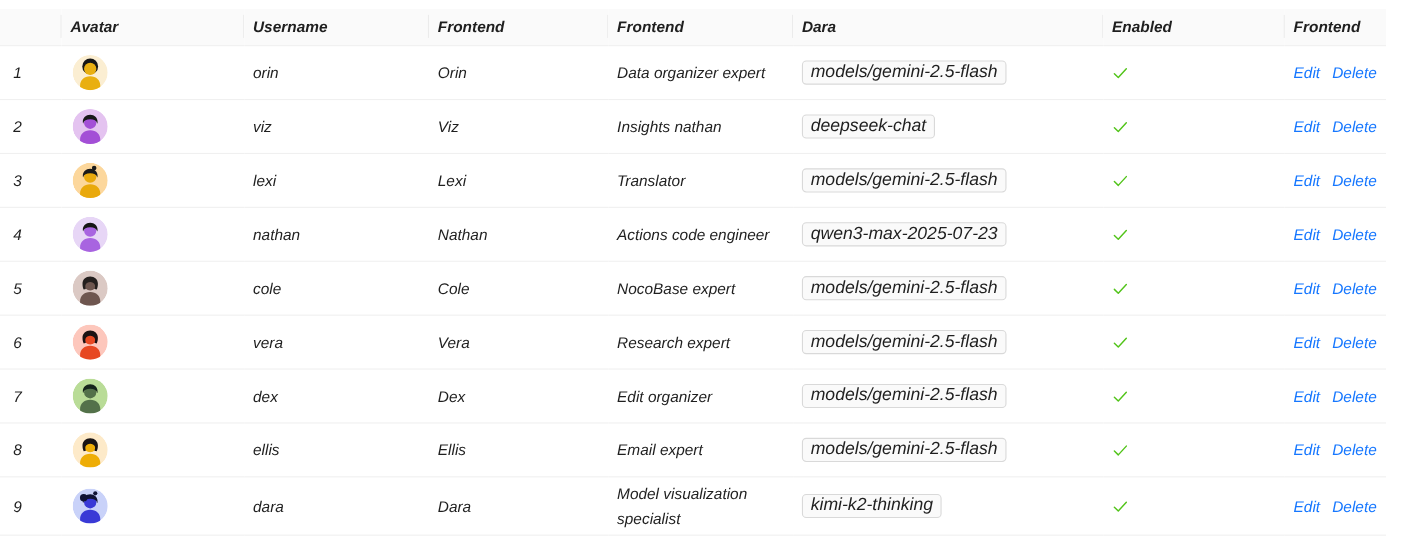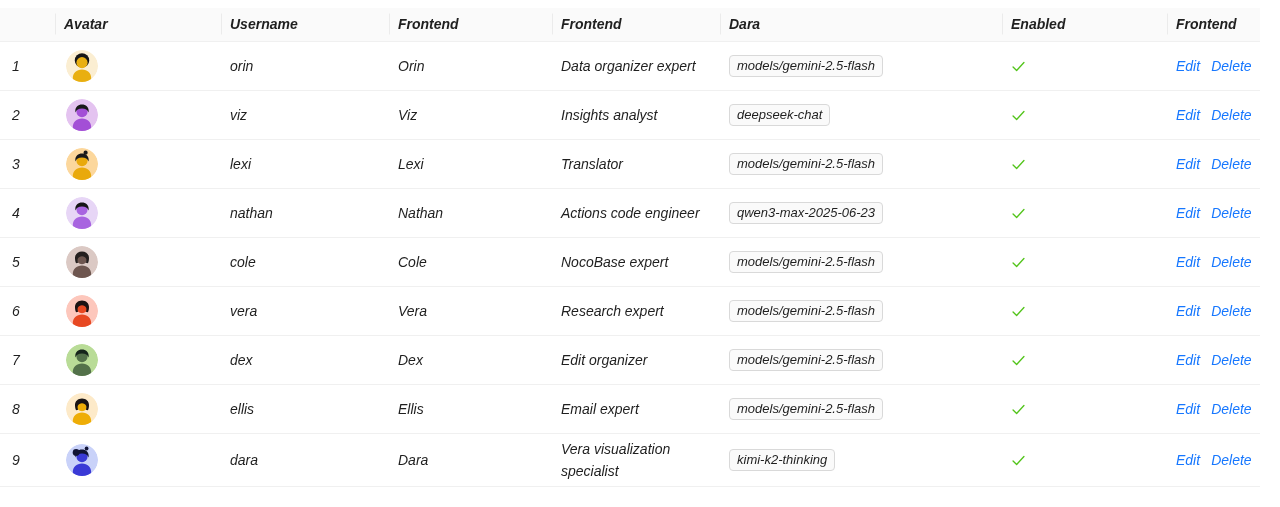--- a/index.html
+++ b/index.html
@@ -51,21 +51,21 @@
   .avatar {
     display: block;
     width: 32px;
     height: 32px;
     border-radius: 50%;
     overflow: hidden;
   }
   .avatar svg { display: block; width: 32px; height: 32px; }
   .tag {
     display: inline-block;
-    font-size: 13px;
+    font-size: 16px;
     line-height: 20px;
     padding: 0 7px;
     border-radius: 4px;
     background: var(--tag-bg, #fafafa);
     border: 1px solid var(--tag-border, #d9d9d9);
     color: var(--text, #1f1f1f);
     white-space: nowrap;
   }
   .check-icon {
     display: inline-block;
@@ -152,21 +152,21 @@
           <path class="torso" d="M16 19.4c-5.6 0-9.2 3.5-9.2 8.8V34h18.4v-5.8c0-5.3-3.6-8.8-9.2-8.8z" fill="var(--av-body)"></path>
           <circle class="head" cx="16" cy="12.6" r="5.6" fill="var(--av-body)"></circle>
           <g class="hair-front">
                   <path d="M16 5.4c-3.9 0-6.7 2.7-6.7 6.3 0 .6.1 1.2.2 1.7.8-2.7 3-3.9 6.5-3.9s5.7 1.2 6.5 3.9c.1-.5.2-1.1.2-1.7 0-3.6-2.8-6.3-6.7-6.3z" fill="var(--av-hair)"></path>
                 </g>
         </svg>
       </span>
     </td>
     <td><span>viz</span></td>
     <td><span>Viz</span></td>
-    <td class="c-position"><span>Insights analyst</span></td>
+    <td class="c-position"><span>Insights nathan</span></td>
     <td><span class="tag">deepseek-chat</span></td>
     <td>
       <span class="check-icon">
         <svg width="15" height="15" viewBox="0 0 16 16">
           <path d="M2.2 8.6 L6 12.3 L13.8 3.8" fill="none" stroke="var(--check,#52c41a)" stroke-width="1.4" stroke-linecap="round" stroke-linejoin="round"></path>
         </svg>
       </span>
     </td>
     <td class="c-actions">
       <a class="link edit">Edit</a><a class="link delete">Delete</a>
@@ -216,21 +216,21 @@
           <circle class="head" cx="16" cy="12.6" r="5.6" fill="var(--av-body)"></circle>
           <g class="hair-front">
                   <path d="M16 5.4c-3.9 0-6.7 2.7-6.7 6.3 0 .6.1 1.2.2 1.7.8-2.7 3-3.9 6.5-3.9s5.7 1.2 6.5 3.9c.1-.5.2-1.1.2-1.7 0-3.6-2.8-6.3-6.7-6.3z" fill="var(--av-hair)"></path>
                 </g>
         </svg>
       </span>
     </td>
     <td><span>nathan</span></td>
     <td><span>Nathan</span></td>
     <td class="c-position"><span>Actions code engineer</span></td>
-    <td><span class="tag">qwen3-max-2025-06-23</span></td>
+    <td><span class="tag">qwen3-max-2025-07-23</span></td>
     <td>
       <span class="check-icon">
         <svg width="15" height="15" viewBox="0 0 16 16">
           <path d="M2.2 8.6 L6 12.3 L13.8 3.8" fill="none" stroke="var(--check,#52c41a)" stroke-width="1.4" stroke-linecap="round" stroke-linejoin="round"></path>
         </svg>
       </span>
     </td>
     <td class="c-actions">
       <a class="link edit">Edit</a><a class="link delete">Delete</a>
     </td>
@@ -372,21 +372,21 @@
           <g class="hair-front">
                   <path d="M16 5.4c-3.9 0-6.7 2.7-6.7 6.3 0 .6.1 1.2.2 1.7.8-2.7 3-3.9 6.5-3.9s5.7 1.2 6.5 3.9c.1-.5.2-1.1.2-1.7 0-3.6-2.8-6.3-6.7-6.3z" fill="var(--av-hair)"></path>
                   <circle cx="10.1" cy="8.4" r="3.4" fill="var(--av-hair)"></circle>
                   <circle cx="20.6" cy="4.5" r="1.9" fill="var(--av-hair)"></circle>
                 </g>
         </svg>
       </span>
     </td>
     <td><span>dara</span></td>
     <td><span>Dara</span></td>
-    <td class="c-position"><span>Vera visualization specialist</span></td>
+    <td class="c-position"><span>Model visualization specialist</span></td>
     <td><span class="tag">kimi-k2-thinking</span></td>
     <td>
       <span class="check-icon">
         <svg width="15" height="15" viewBox="0 0 16 16">
           <path d="M2.2 8.6 L6 12.3 L13.8 3.8" fill="none" stroke="var(--check,#52c41a)" stroke-width="1.4" stroke-linecap="round" stroke-linejoin="round"></path>
         </svg>
       </span>
     </td>
     <td class="c-actions">
       <a class="link edit">Edit</a><a class="link delete">Delete</a>

